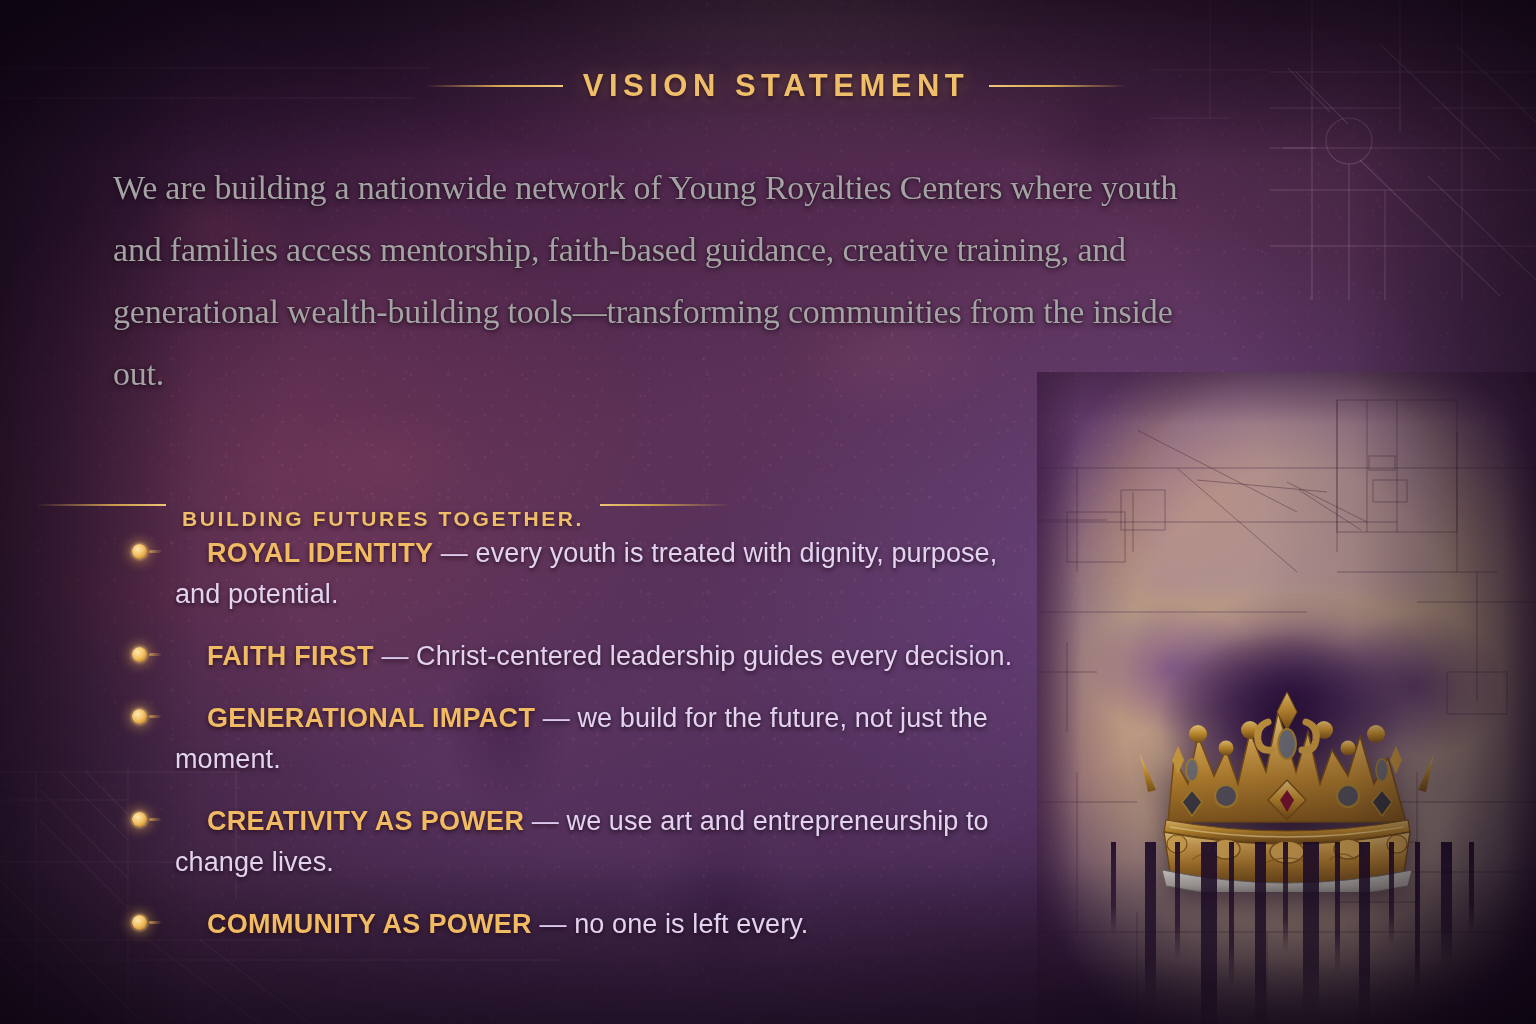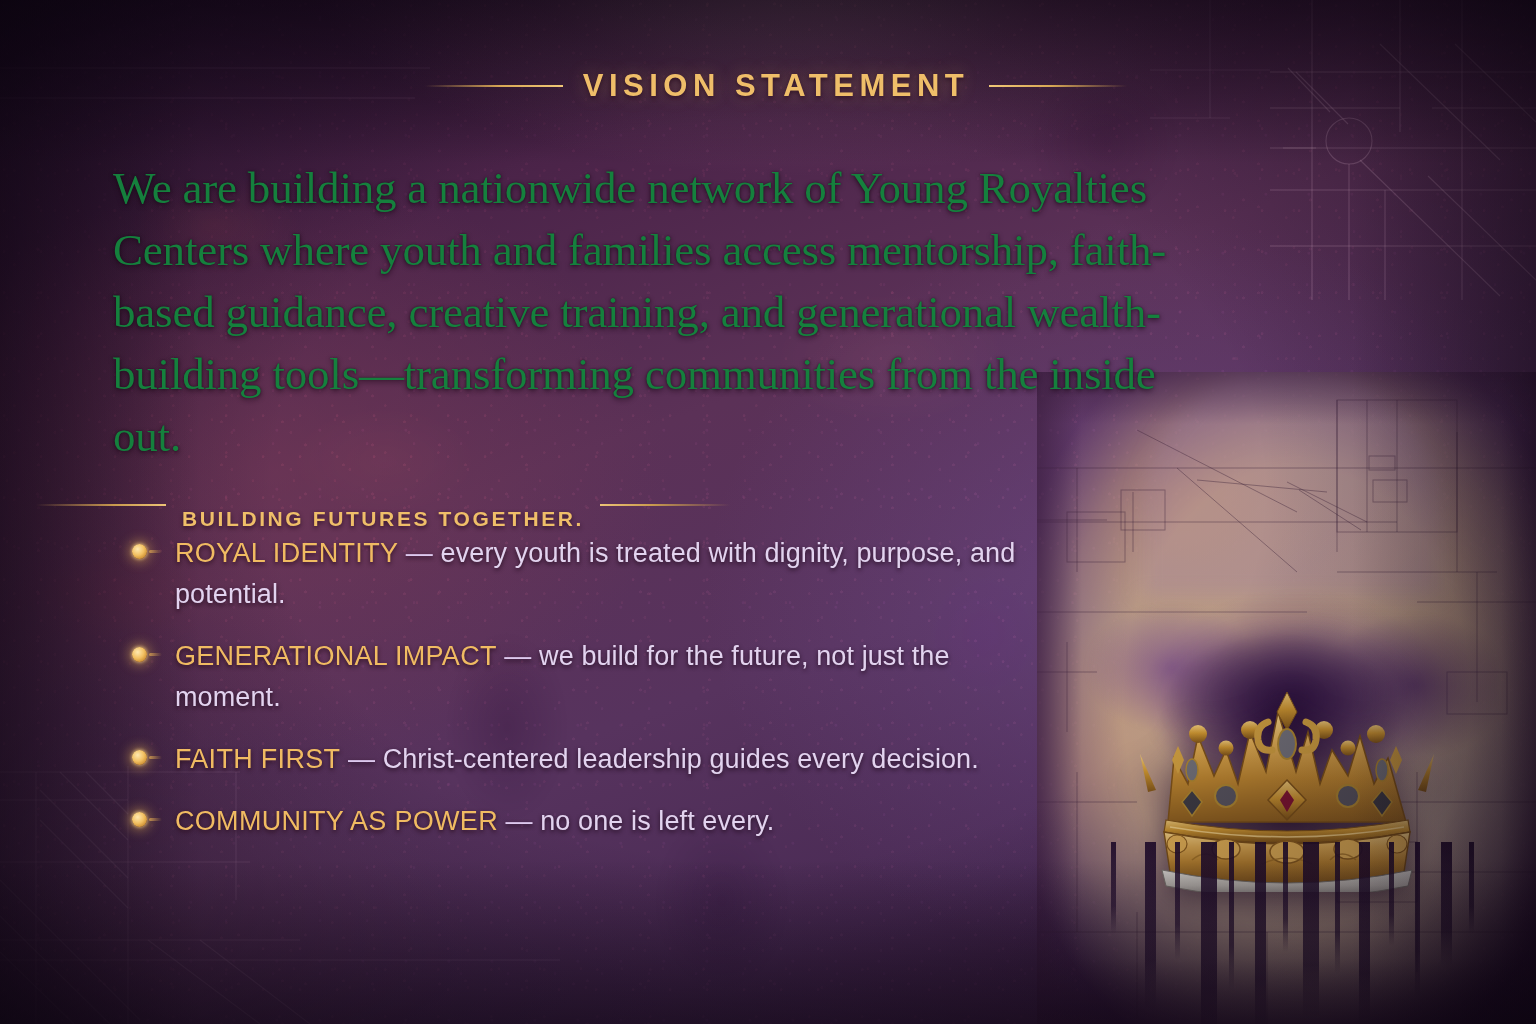--- a/index.html
+++ b/index.html
@@ -155,21 +155,21 @@
     font-size:31px; font-weight:700; letter-spacing:5.5px;
     color:#efbe69;
     text-shadow:0 2px 4px rgba(40,12,30,.75), 0 0 18px rgba(240,190,100,.30);
     white-space:nowrap;
   }
 
   
   .vision-para{
     position:absolute; left:113px; top:157px; width:1070px;
     font-family:"Liberation Serif", serif;
-    font-size:45px; line-height:62px; color:#15803d;
+    font-size:34px; line-height:62px; color:#a3a3a3;
     text-shadow:0 2px 5px rgba(30,8,24,.78), 0 0 2px rgba(20,6,18,.55);
     letter-spacing:-.2px;
   }
 
   
   .sub-header{
     position:absolute; left:36px; top:479px;
     display:flex; align-items:center; gap:16px;
   }
   .rule-s{ height:2px; width:130px; }
@@ -196,22 +196,23 @@
     content:""; position:absolute; left:17px; top:6px; width:13px; height:3px;
     background:linear-gradient(to right, rgba(224,168,82,.75), rgba(224,168,82,0));
     border-radius:2px;
   }
   .pillar-text{
     font-size:27px; line-height:41px; color:#e2d3ef;
     text-shadow:0 2px 4px rgba(28,8,22,.80);
     letter-spacing:.1px;
   }
   .pillar-label{
-    font-weight:400; color:#f0bb62; letter-spacing:.3px;
+    font-weight:700; color:#f0bb62; letter-spacing:.3px;
     text-shadow:0 2px 4px rgba(40,12,26,.85);
+    margin-left:32px;
   }
   .dash{ color:#ddc9ee; }
 </style>
 </head>
 <body>
 
 <div class="stage">
 
   <div class="bg-base"></div>
   <div class="bg-blotch"></div>
@@ -427,28 +428,32 @@
 
     <div class="pillars">
 
       <div class="pillar">
         <span class="bullet"></span>
         <div class="pillar-text"><span class="pillar-label">ROYAL IDENTITY</span><span class="dash"> — </span><span>every youth is treated with dignity, purpose, and potential.</span></div>
       </div>
 
       <div class="pillar">
         <span class="bullet"></span>
+        <div class="pillar-text"><span class="pillar-label">FAITH FIRST</span><span class="dash"> — </span><span>Christ-centered leadership guides every decision.</span></div>
+      </div>
+
+      <div class="pillar">
+        <span class="bullet"></span>
         <div class="pillar-text"><span class="pillar-label">GENERATIONAL IMPACT</span><span class="dash"> — </span><span>we build for the future, not just the moment.</span></div>
       </div>
 
       <div class="pillar">
         <span class="bullet"></span>
-        <div class="pillar-text"><span class="pillar-label">FAITH FIRST</span><span class="dash"> — </span><span>Christ-centered leadership guides every decision.</span></div>
+        <div class="pillar-text"><span class="pillar-label">CREATIVITY AS POWER</span><span class="dash"> — </span><span>we use art and entrepreneurship to change lives.</span></div>
       </div>
-
 
       <div class="pillar">
         <span class="bullet"></span>
         <div class="pillar-text"><span class="pillar-label">COMMUNITY AS POWER</span><span class="dash"> — </span><span>no one is left every.</span></div>
       </div>
 
     </div>
   </div>
 </div>
 

